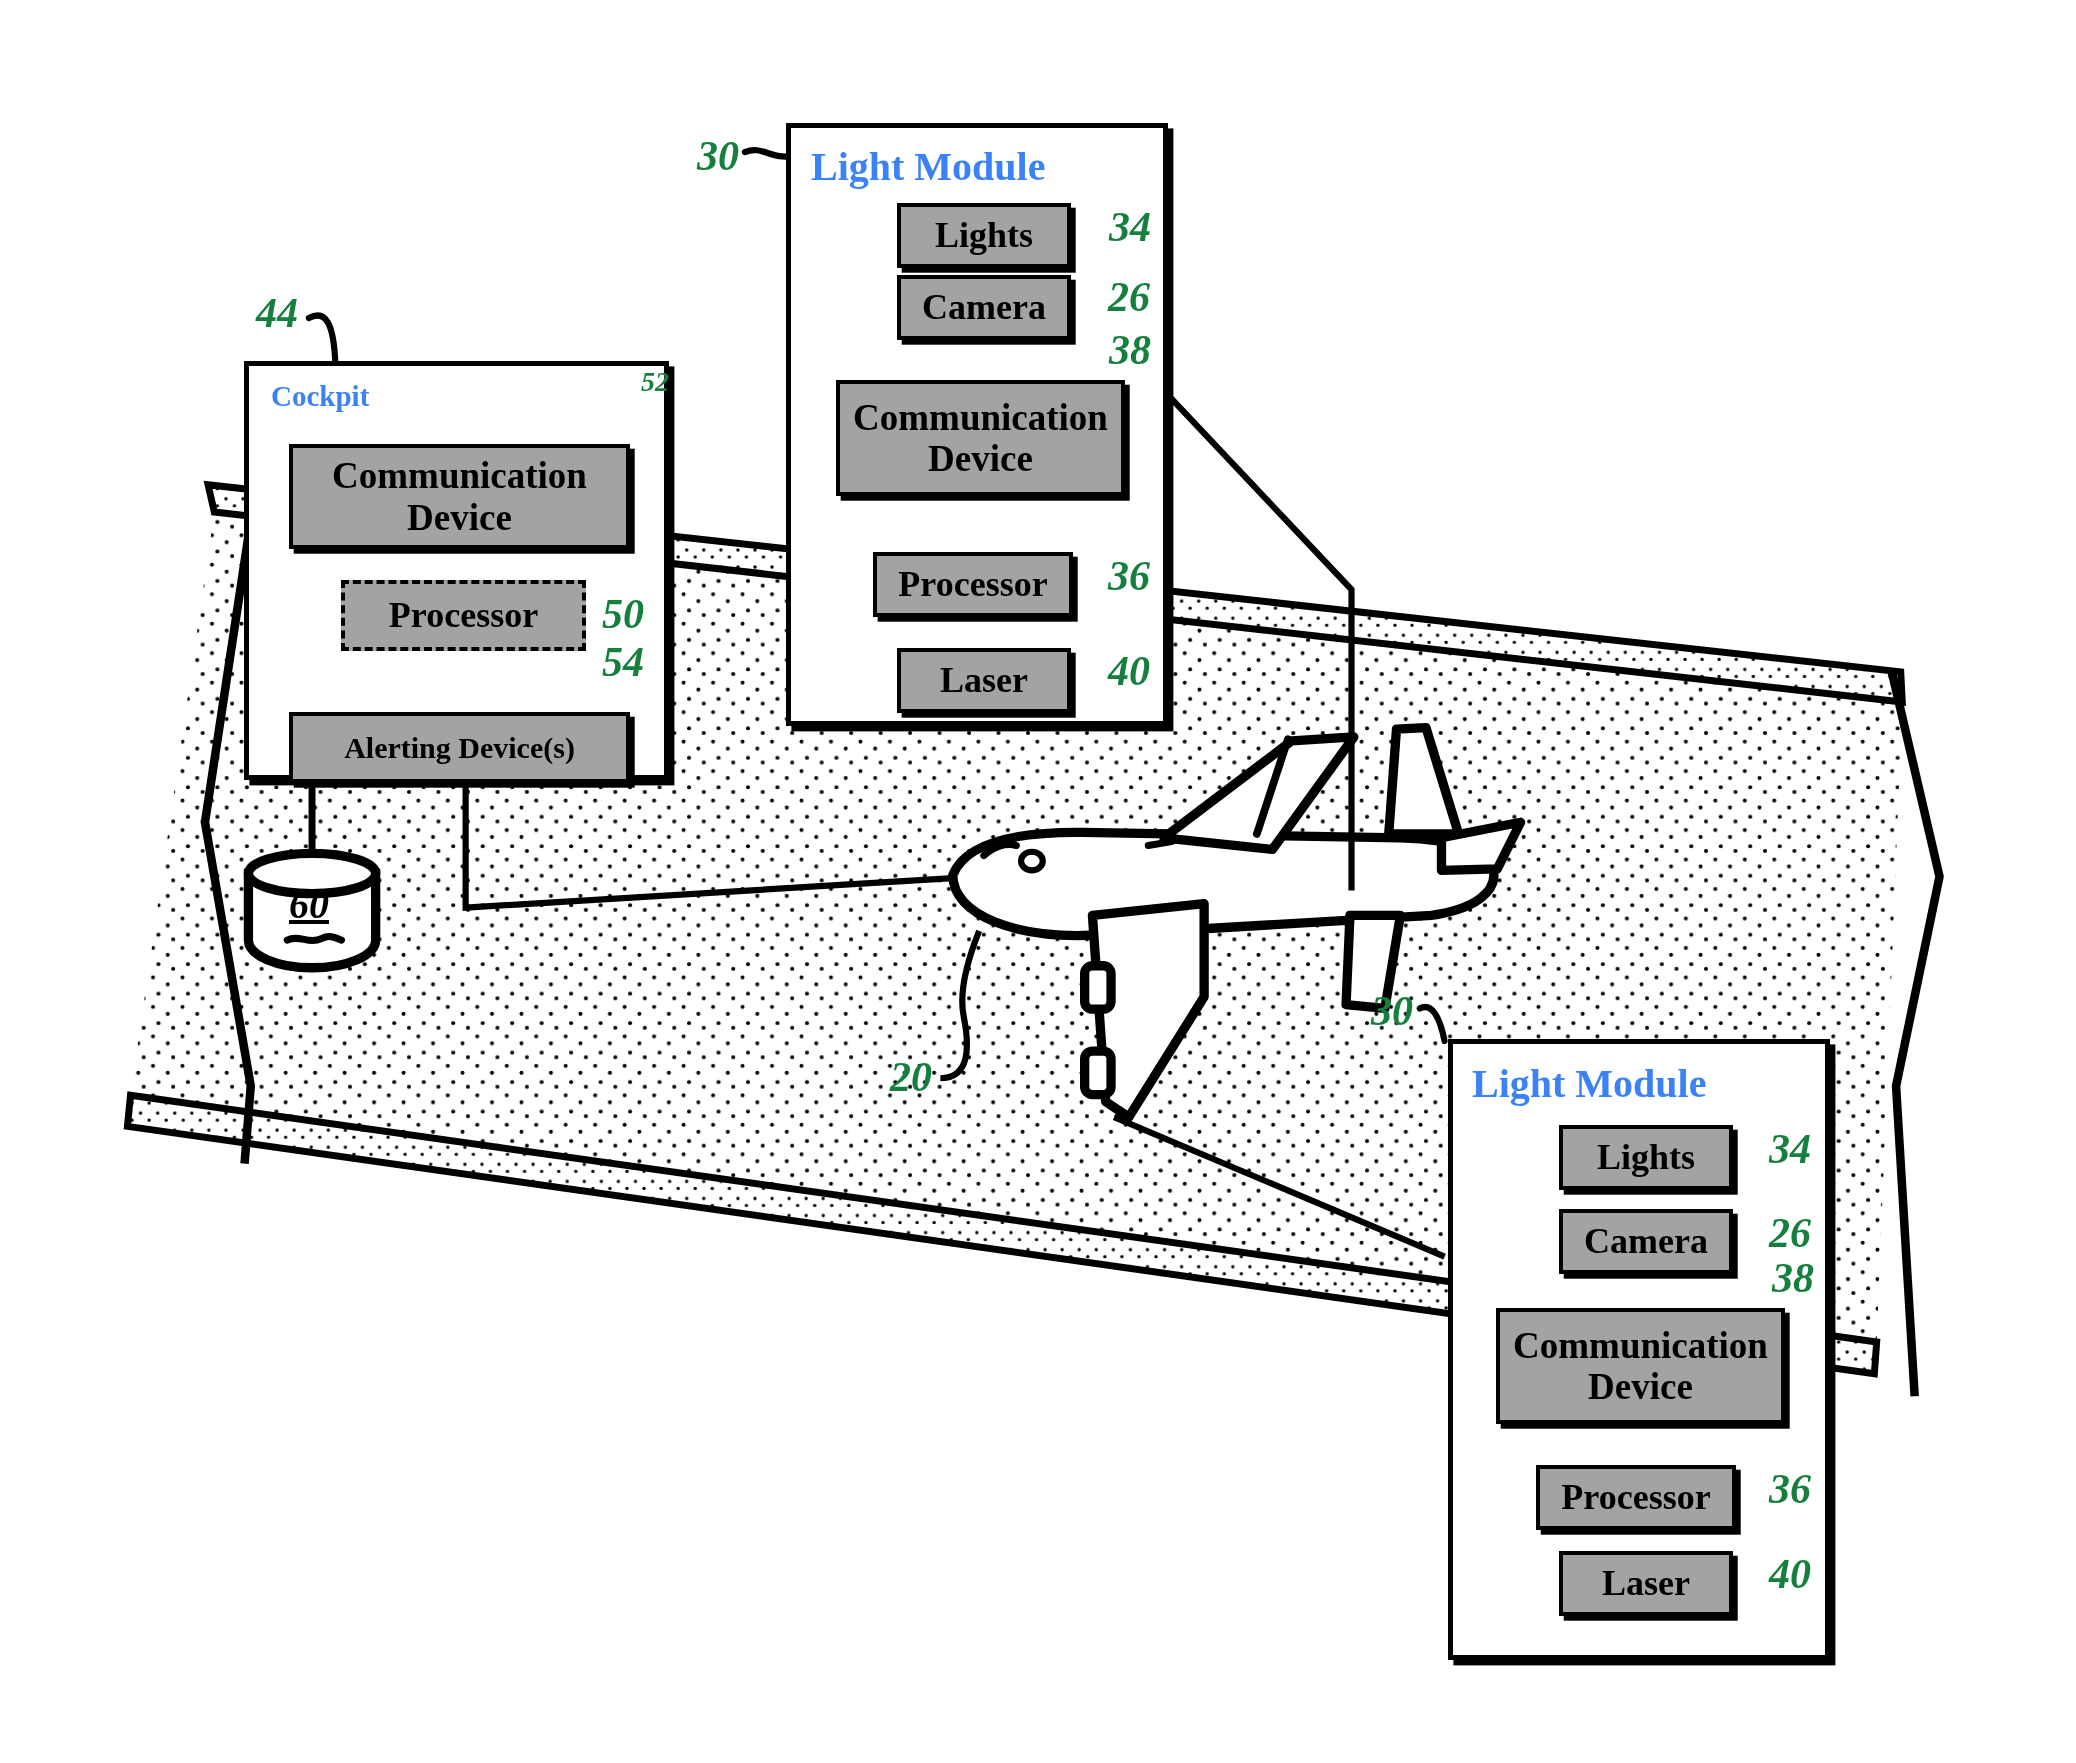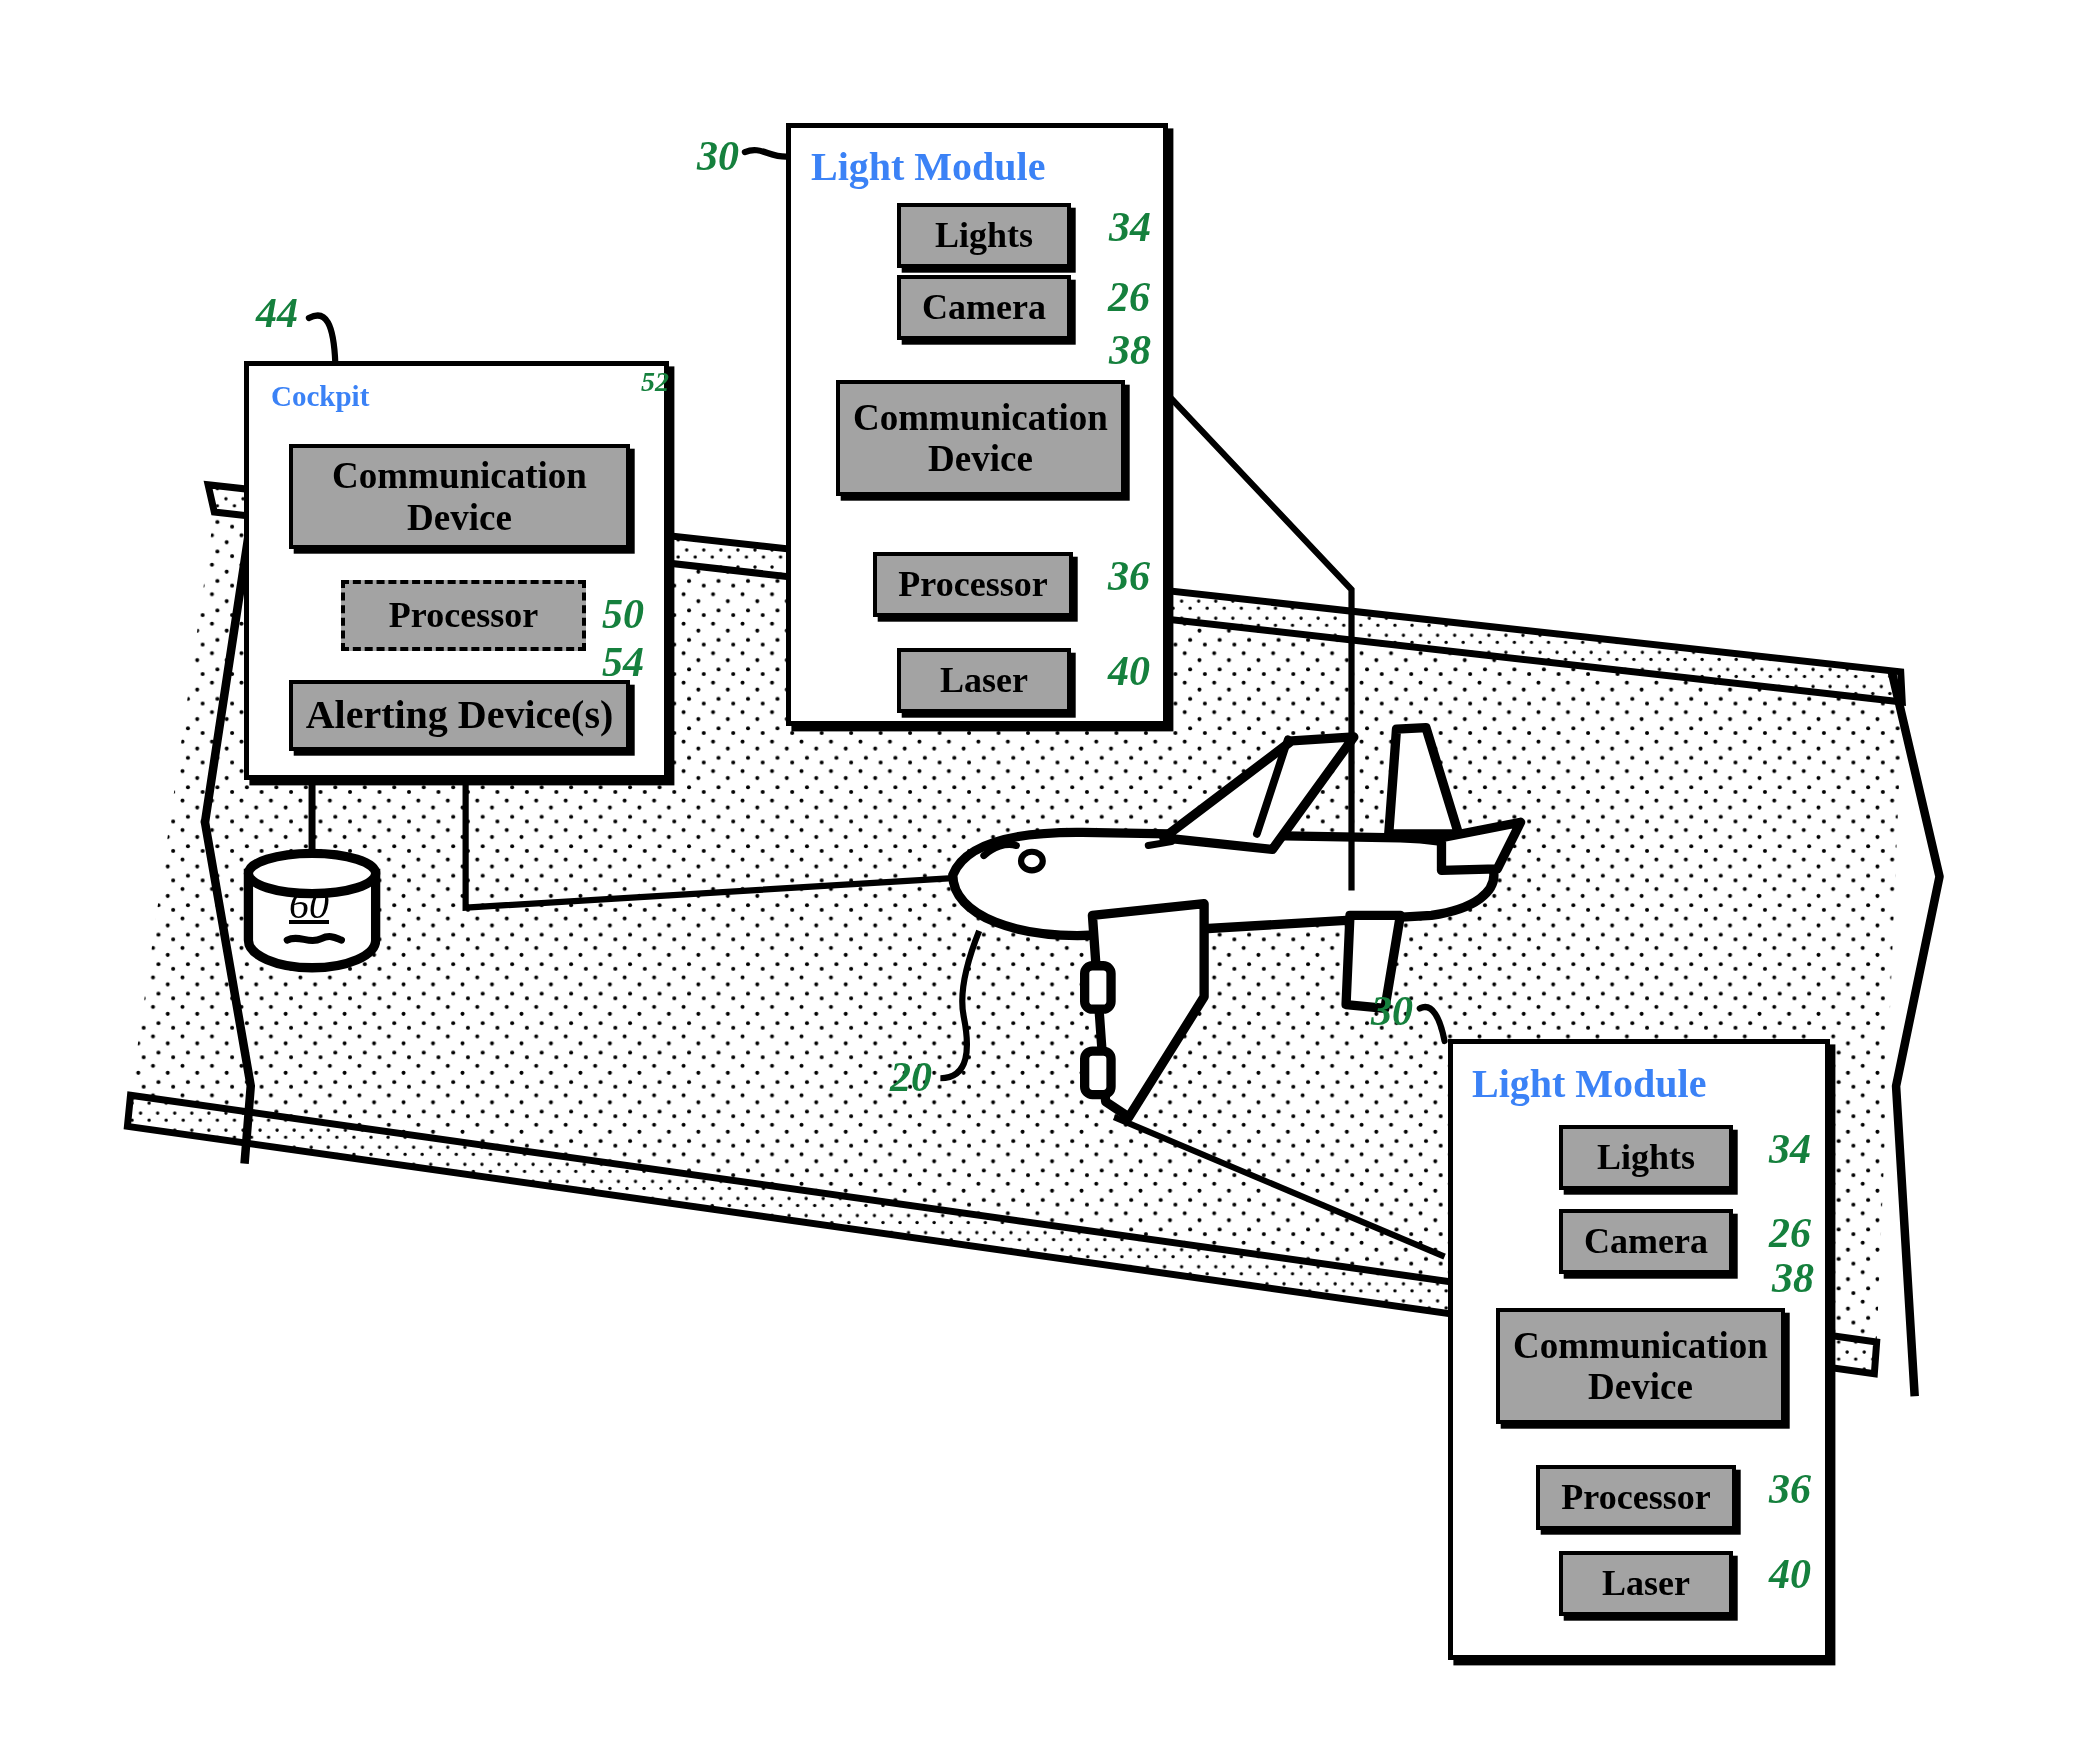--- a/index.html
+++ b/index.html
@@ -51,21 +51,21 @@
     position:absolute;
     font-style:italic;
     font-weight:bold;
     color:#15803d;
     white-space:nowrap;
     font-family:"Liberation Serif", serif;
   }
   .cyl-label{
     position:absolute;
     font-style:italic;
-    font-weight:normal;
+    font-weight:bold;
     color:#000;
     text-decoration:underline;
     white-space:nowrap;
     text-align:center;
   }
 </style>
 </head>
 <body>
 
 <div id="fig">
@@ -208,21 +208,21 @@
     <span>
       <span>Communication</span><br>
       <span>Device</span>
     </span>
   </div>
 
   <div class="inner dashed" style="left:341px;top:580px;width:245px;height:71px;font-size:36px;">
     <span>Processor</span>
   </div>
 
-  <div class="inner" style="left:289px;top:680px;width:341px;height:71px;font-size:40px;">
+  <div class="inner" style="left:289px;top:712px;width:341px;height:71px;font-size:30px;">
     <span>Alerting Device(s)</span>
   </div>
 
   <div class="ref" style="left:256px;top:289px;font-size:42px;">44</div>
   <div class="ref" style="left:641px;top:366px;font-size:28px;">52</div>
   <div class="ref" style="left:602px;top:590px;font-size:42px;">50</div>
   <div class="ref" style="left:602px;top:638px;font-size:42px;">54</div>
 
   <div class="cyl-label" style="left:289px;top:881px;font-size:40px;">60</div>
 

